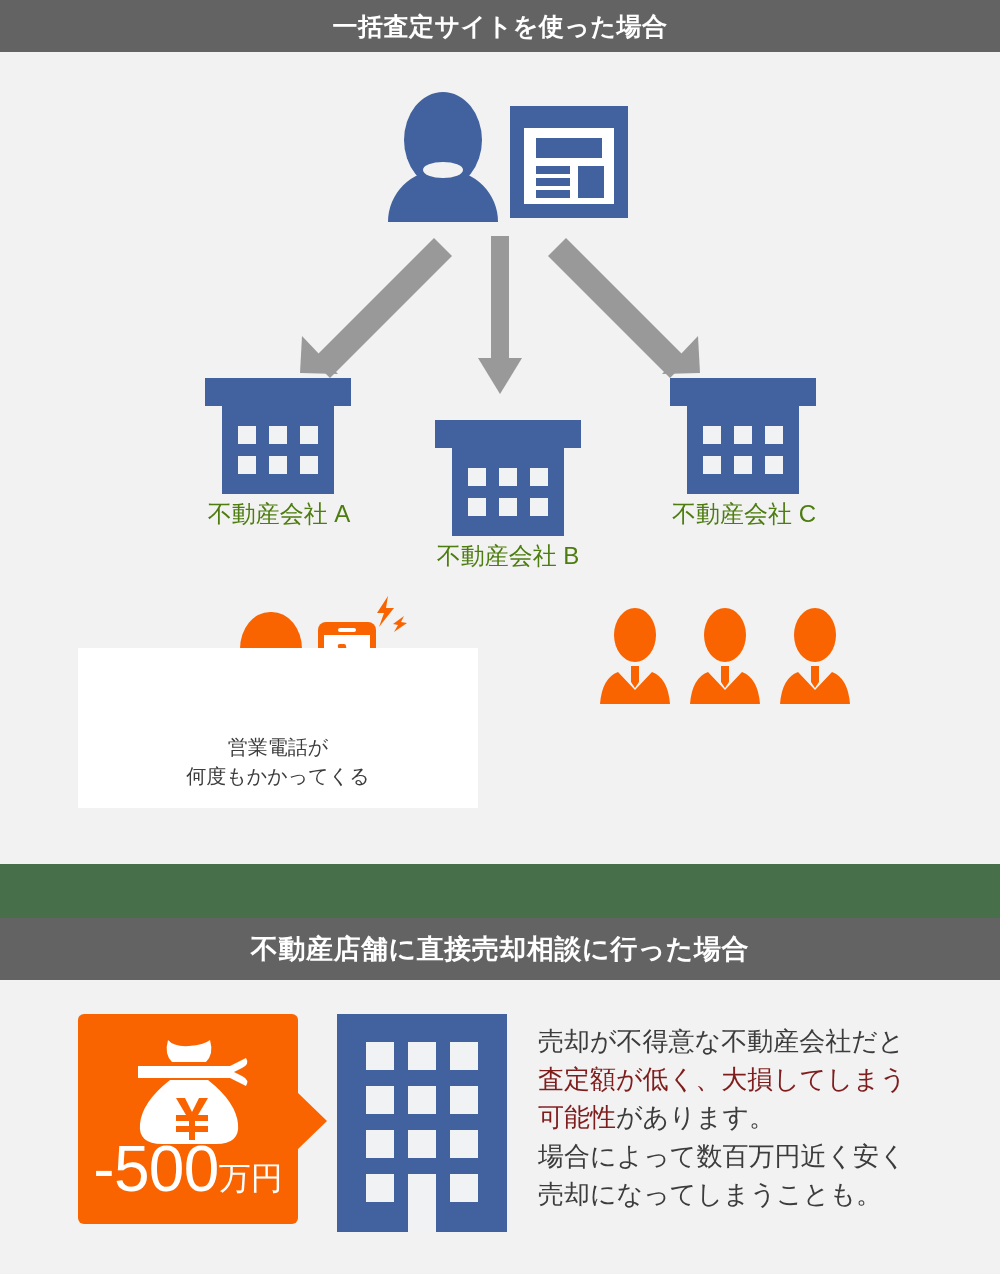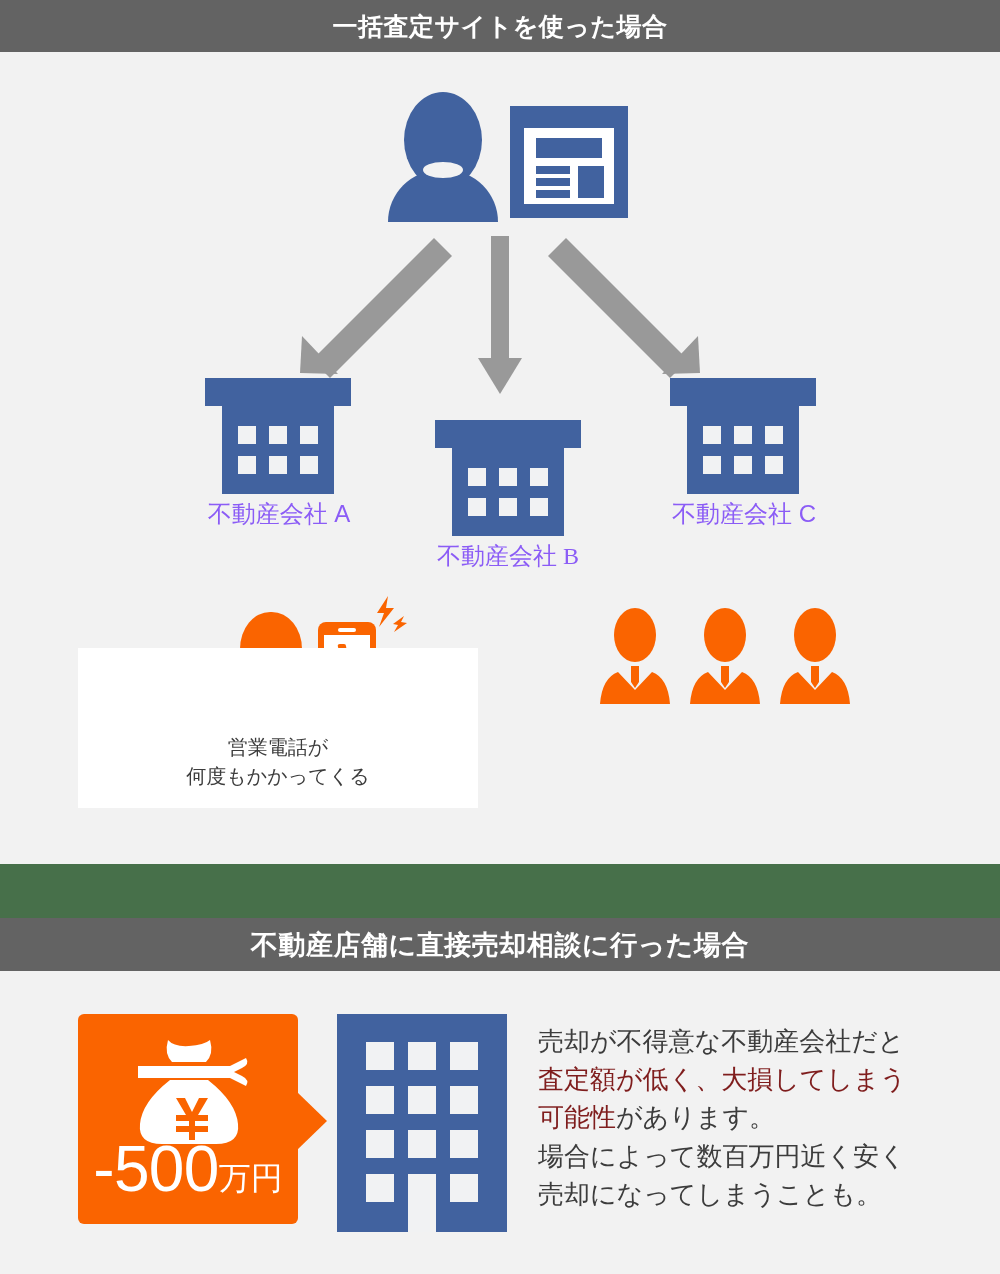--- a/index.html
+++ b/index.html
@@ -16,21 +16,21 @@
   
   .band-header {
     position:absolute; left:0; width:1000px;
     background:#636363;
     color:#FFFFFF;
     display:flex; align-items:center; justify-content:center;
     font-weight:bold;
     letter-spacing:0.02em;
   }
   #hdr1 { top:0; height:52px; font-size:25px; }
-  #hdr2 { top:918px; height:53px; font-size:27px; }
+  #hdr2 { top:918px; height:62px; font-size:27px; }
   #greenband { position:absolute; left:0; top:864px; width:1000px; height:54px; background:#47704A; }
 
   
   .actor { position:absolute; left:388px; top:92px; width:240px; height:130px; }
   .person-blue { position:absolute; left:0; top:0; width:110px; height:130px; }
   .person-blue .head {
     position:absolute; left:16px; top:0; width:78px; height:96px;
     background:#41629F; border-radius:39px/48px;
   }
   .person-blue .body {
@@ -57,37 +57,37 @@
   .browser .bar-s2 { position:absolute; left:12px; top:50px; width:34px; height:8px; background:#41629F; }
   .browser .bar-s3 { position:absolute; left:12px; top:62px; width:34px; height:8px; background:#41629F; }
   .browser .block { position:absolute; left:54px; top:38px; width:26px; height:32px; background:#41629F; }
 
   
   .arrows { position:absolute; left:0; top:228px; width:1000px; height:170px; }
 
   
   .company { position:absolute; width:150px; }
   #coA { left:205px; top:378px; }
-  #coB { left:435px; top:420px;font-family:Liberation Serif, serif; }
+  #coB { left:435px; top:420px; }
   #coC { left:670px; top:378px; }
   .bldg-small { position:relative; width:146px; height:116px; }
   .bldg-small .roof {
     position:absolute; left:0; top:0; width:146px; height:28px; background:#41629F;
   }
   .bldg-small .body {
     position:absolute; left:17px; top:26px; width:112px; height:90px; background:#41629F;
   }
   .bldg-small .win {
     position:absolute; width:18px; height:18px; background:#F1F2F3;
   }
   .company .label {
     margin-top:4px;
     text-align:center;
     font-size:24px;
-    color:#8b5cf6;
+    color:#4d7c0f;
     white-space:nowrap;
   }
   #coA .label { margin-left:-2px; }
   #coB .label { margin-left:-4px; }
   #coC .label { margin-left:-2px; }
 
   
   .card {
     position:absolute;
     background:#FFFFFF;

